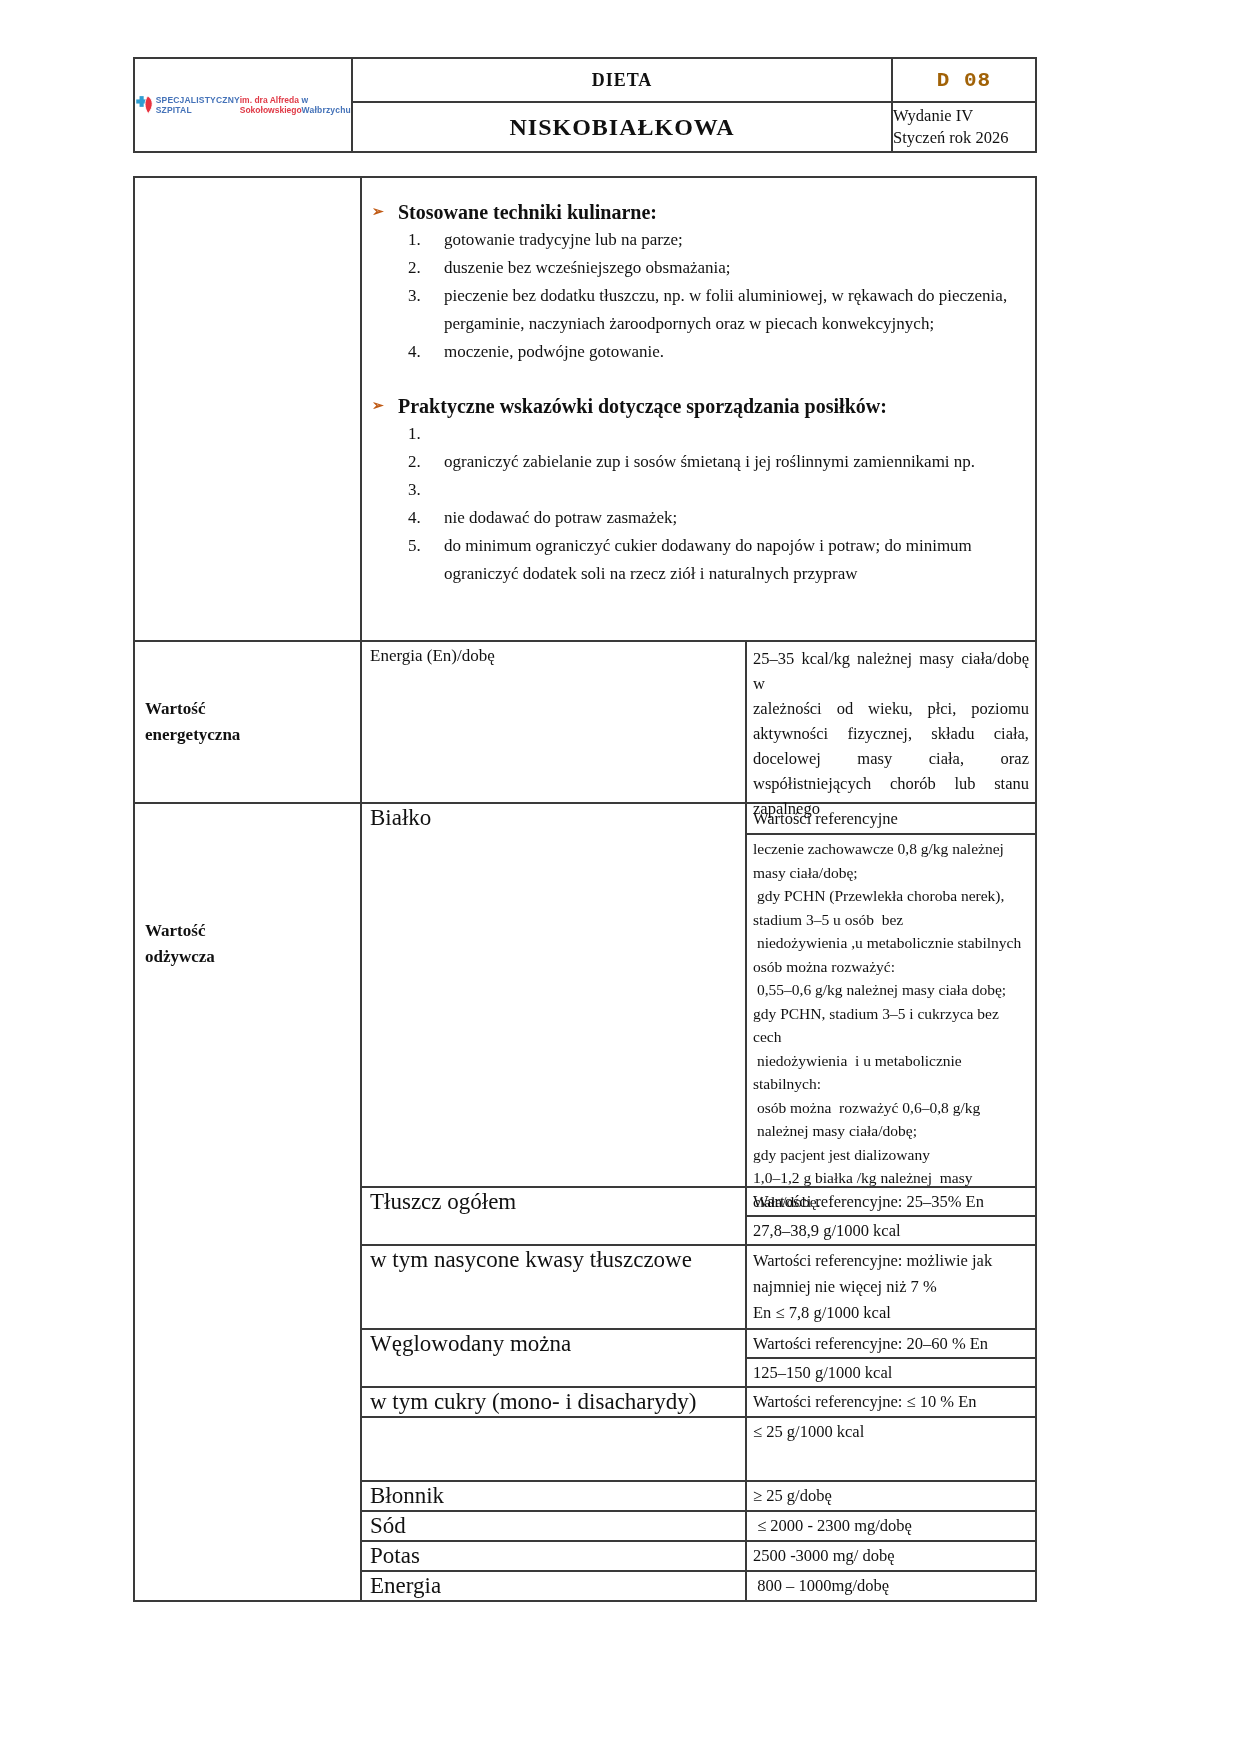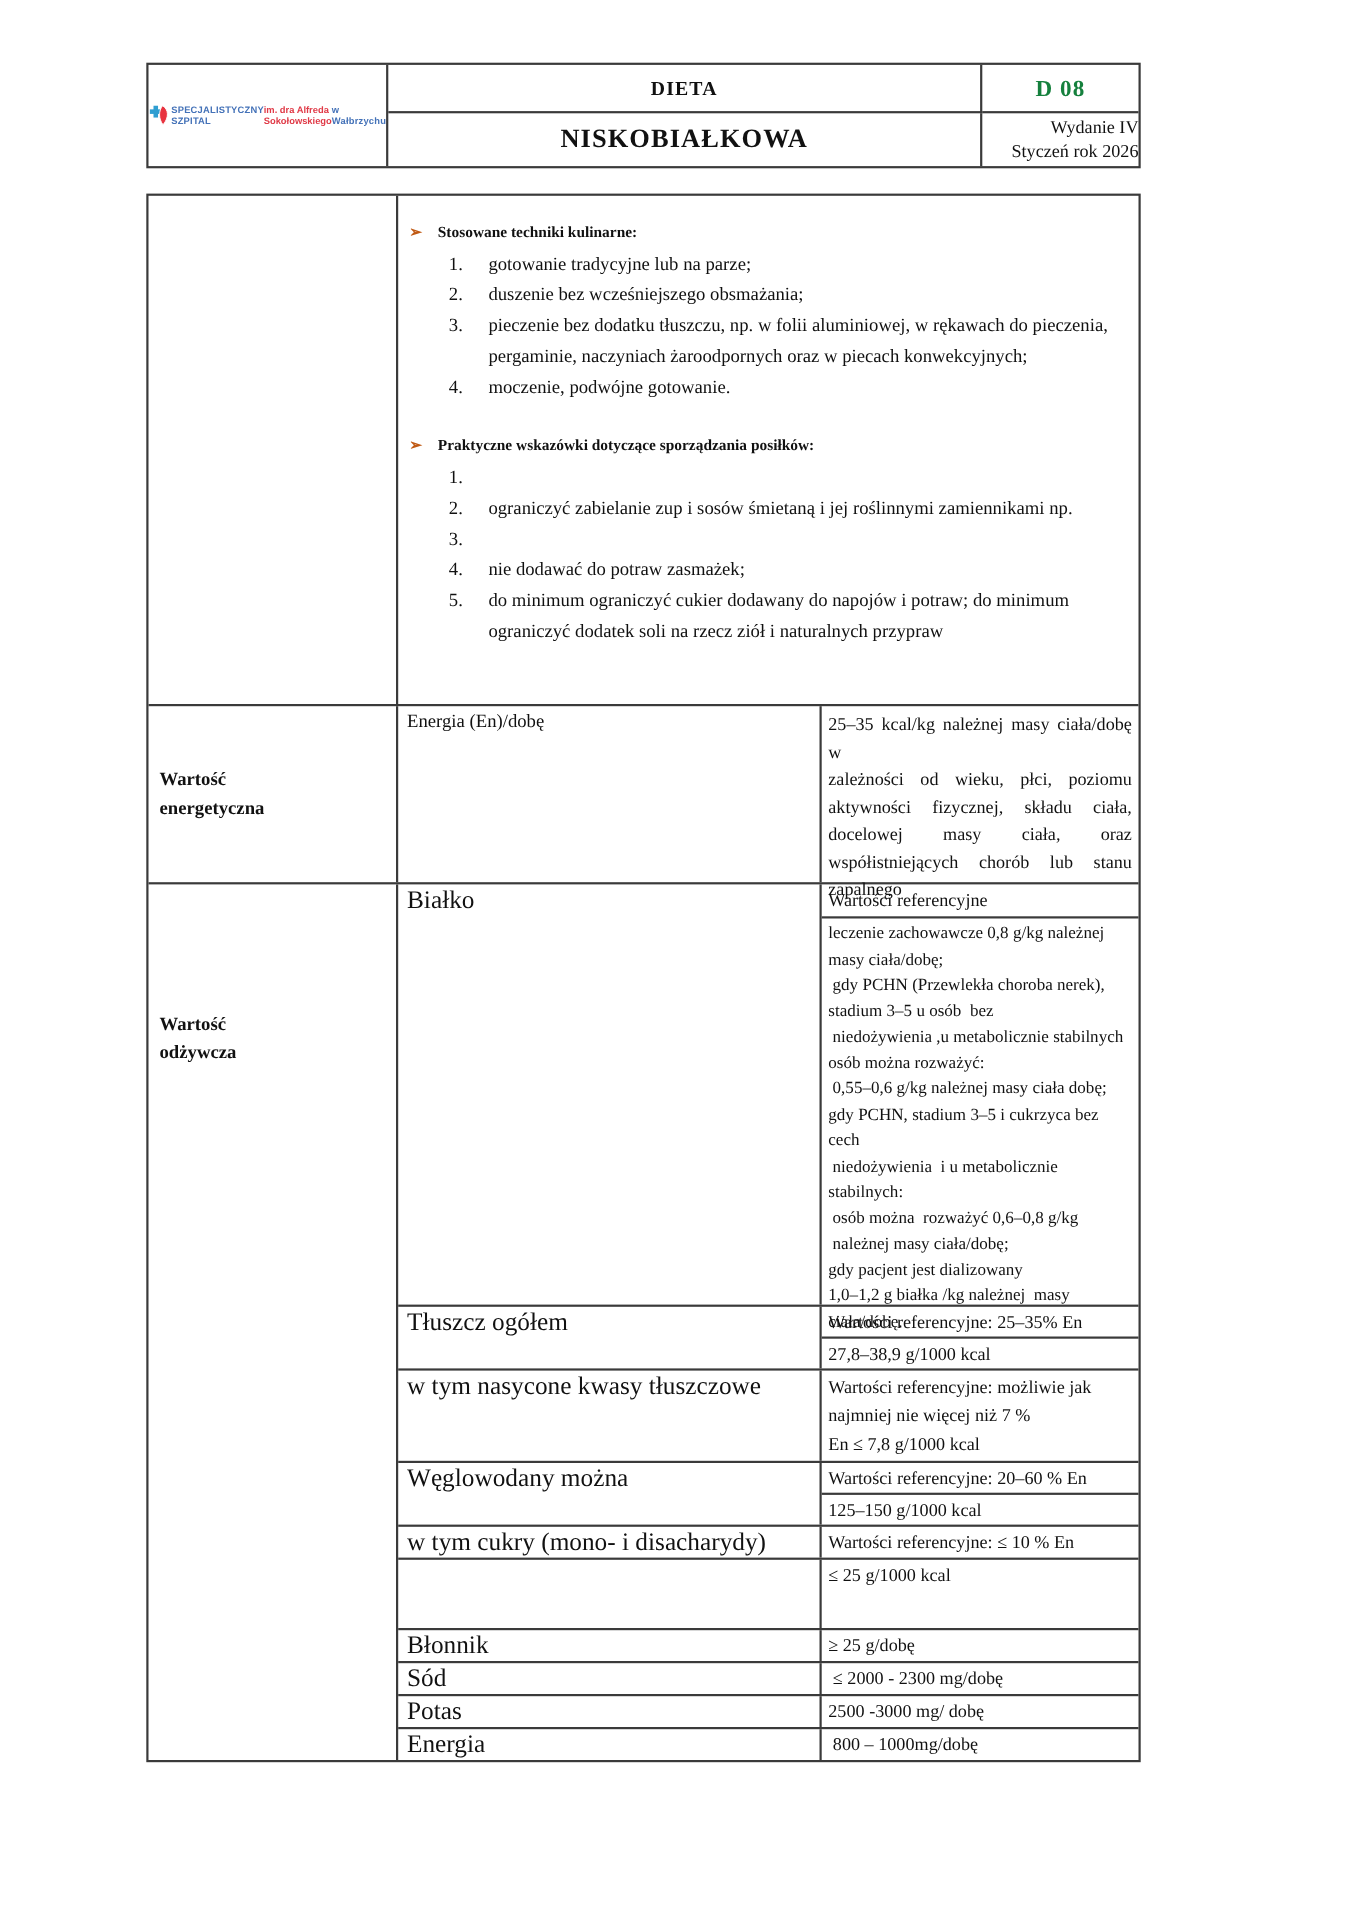--- a/index.html
+++ b/index.html
@@ -5,42 +5,42 @@
   html,body{margin:0;padding:0;}
   body{width:1240px;height:1754px;background:#ffffff;font-family:"Liberation Serif","DejaVu Serif",serif;color:#111;}
   .page{position:relative;width:1240px;height:1754px;background:#fff;overflow:hidden;}
 
   
   .header-table{position:absolute;left:133px;top:57px;width:900px;border:2px solid #3a3a3a;display:grid;grid-template-columns:218px 1fr 142px;grid-template-rows:44px 48px;}
   .h-logo{grid-area:1/1/3/2;border-right:2px solid #3a3a3a;display:flex;flex-direction:row;align-items:center;justify-content:center;padding:2px 0;}
   .h-dieta{grid-area:1/2/2/3;border-right:2px solid #3a3a3a;border-bottom:2px solid #3a3a3a;display:flex;align-items:center;justify-content:center;font-weight:bold;font-size:18px;letter-spacing:1px;}
   .h-code{grid-area:1/3/2/4;border-bottom:2px solid #3a3a3a;display:flex;align-items:center;justify-content:center;font-weight:bold;font-size:21px;letter-spacing:1px;}
   .h-title{grid-area:2/2/3/3;border-right:2px solid #3a3a3a;display:flex;align-items:center;justify-content:center;font-weight:bold;font-size:24px;letter-spacing:1px;}
-  .h-edition{grid-area:2/3/3/4;display:flex;flex-direction:column;align-items:flex-end;justify-content:center;font-size:16.5px;line-height:22px;}
+  .h-edition{grid-area:2/3/3/4;display:flex;flex-direction:column;align-items:flex-start;justify-content:center;font-size:16.5px;line-height:22px;}
   .logo-line1,.logo-line3{font-family:"Liberation Sans",sans-serif;font-size:8.5px;font-weight:bold;letter-spacing:.2px;}
   .logo-line2{font-family:"Liberation Sans",sans-serif;font-size:8.5px;font-weight:bold;}
 
   
   .main-table{position:absolute;left:133px;top:176px;width:900px;border:2px solid #3a3a3a;}
   .mrow{display:flex;border-bottom:2px solid #3a3a3a;}
   .mrow:last-child{border-bottom:none;}
   .colA{width:225px;flex:none;border-right:2px solid #3a3a3a;}
   .colBC{flex:1;padding:20px 4px 0 10px;font-size:17px;line-height:28px;}
   .rowA{height:462px;}
   .rowB{height:160px;}
   .rowB .colA{display:flex;align-items:center;}
   .labelA{font-weight:bold;width:130px;padding-left:10px;line-height:26px;font-size:17px;}
   .colB{width:385px;flex:none;border-right:2px solid #3a3a3a;padding:4px 8px;box-sizing:border-box;font-size:17px;}
   .colC{flex:1;padding:4px 6px;box-sizing:border-box;font-size:16.5px;}
   .just{white-space:pre-line;text-align:justify;text-align-last:justify;line-height:25px;}
   .justlast{line-height:25px;}
 
   .sec-title{display:flex;font-weight:bold;}
   .bullet{flex:none;width:26px;font-size:14px;line-height:28px;}
-  .sec-title-text{font-size:14px;}
+  .sec-title-text{font-size:20px;}
   .item{display:flex;padding-left:36px;}
   .inum{flex:none;width:36px;}
   .itxt{flex:1;padding-right:14px;}
   .gap{height:26px;}
 
   
   .rowC{min-height:0;}
   .rowC .colA{padding-top:114px;}
   .nrows{flex:1;}
   .nrow{display:flex;border-bottom:2px solid #3a3a3a;}
@@ -49,21 +49,21 @@
   .nC{flex:1;display:flex;flex-direction:column;}
   .vcell{padding:2px 6px;font-size:16.5px;line-height:23px;white-space:pre-wrap;}
   .vdiv{border-bottom:2px solid #3a3a3a;}
   .refhdr{height:25px;line-height:25px;}
   .reftext{flex:1;font-size:15.5px;line-height:23.5px;}
   .h-bialko{height:382px;}
   .h-2line{height:56px;}
   .h-3line{height:82px;}
   .h-1line{height:28px;}
   .h-sugars2{height:62px;}
-  .code-green{color:#15803d;}
+  .code-green{color:#a16207;font-family:Liberation Mono, monospace;}
 </style>
 </head>
 <body>
 
 <div class="page">
 
   <div class="header-table">
     <div class="h-logo">
       <svg width="64" height="58" viewBox="0 0 100 90">
         <rect x="22" y="2" width="20" height="52" fill="#2f9ed1"></rect>

